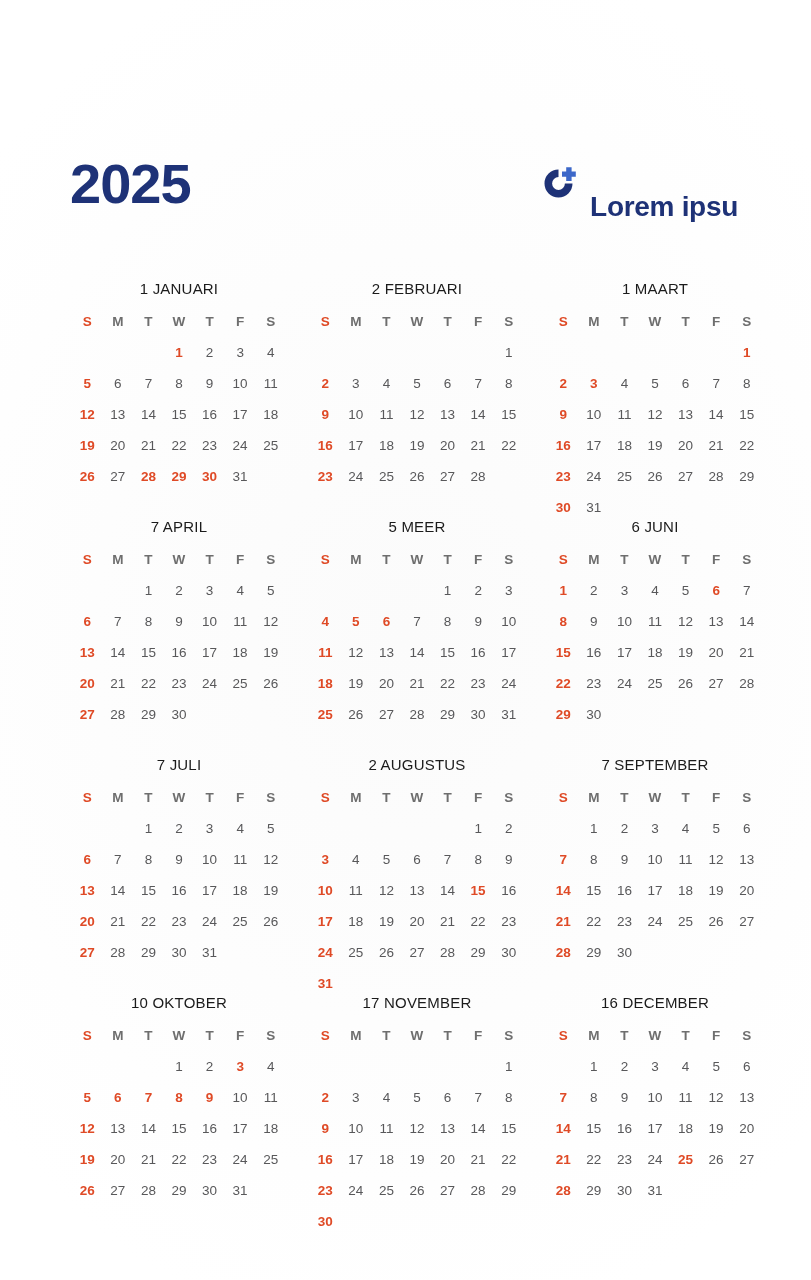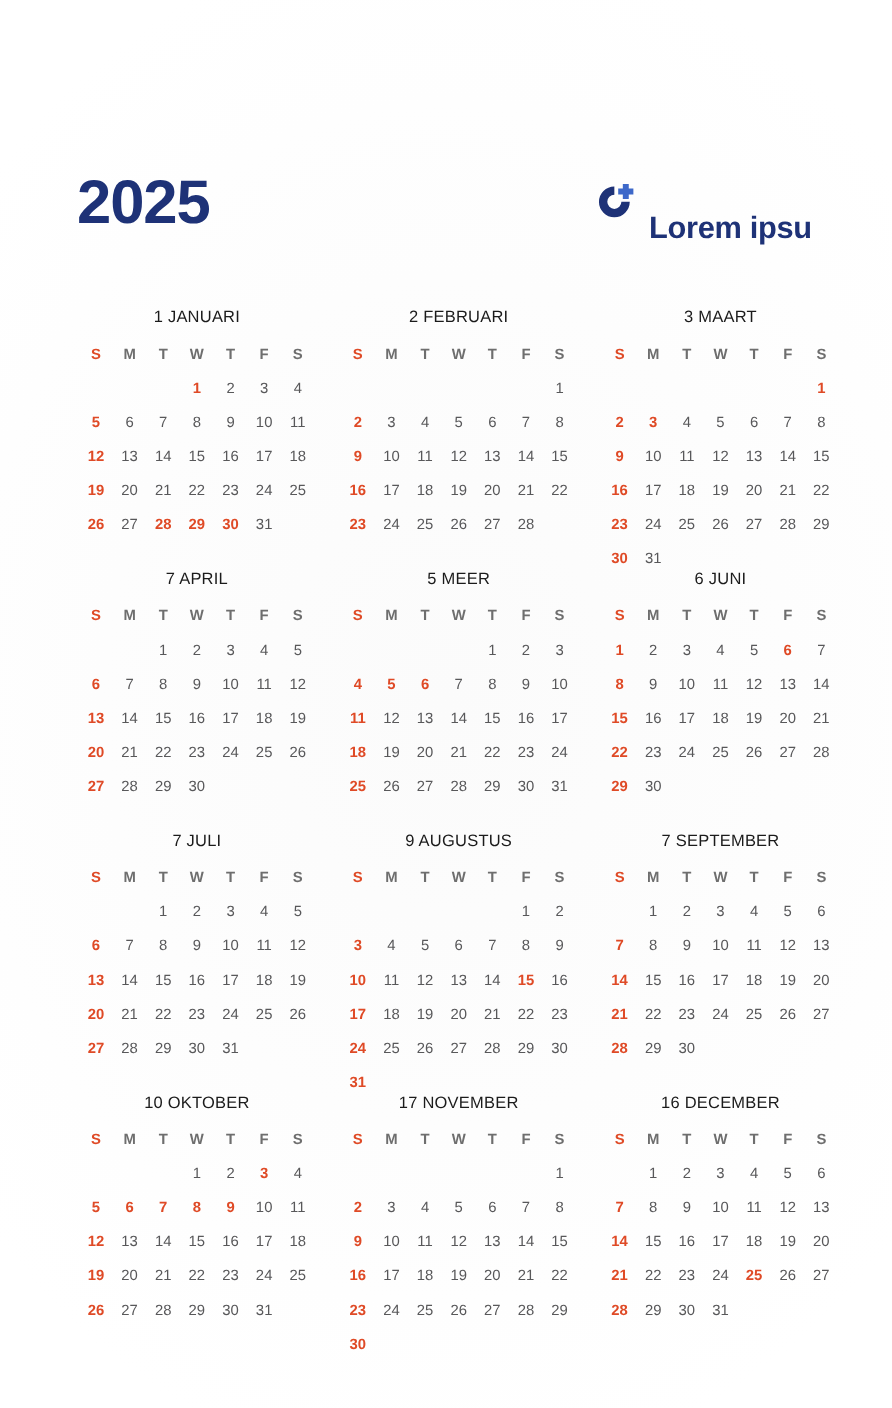--- a/index.html
+++ b/index.html
@@ -252,21 +252,21 @@
           <div class="day">22</div>
           <div class="day sun">23</div>
           <div class="day">24</div>
           <div class="day">25</div>
           <div class="day">26</div>
           <div class="day">27</div>
           <div class="day">28</div>
         </div>
       </div>
       <div class="month">
-        <div class="month-title">3 MAART</div>
+        <div class="month-title">1 MAART</div>
         <div class="dow-row">
           <div class="dow sun">S</div>
           <div class="dow">M</div>
           <div class="dow">T</div>
           <div class="dow">W</div>
           <div class="dow">T</div>
           <div class="dow">F</div>
           <div class="dow">S</div>
         </div>
         <div class="days-grid">
@@ -489,21 +489,21 @@
           <div class="day">25</div>
           <div class="day">26</div>
           <div class="day sun">27</div>
           <div class="day">28</div>
           <div class="day">29</div>
           <div class="day">30</div>
           <div class="day">31</div>
         </div>
       </div>
       <div class="month">
-        <div class="month-title">9 AUGUSTUS</div>
+        <div class="month-title">2 AUGUSTUS</div>
         <div class="dow-row">
           <div class="dow sun">S</div>
           <div class="dow">M</div>
           <div class="dow">T</div>
           <div class="dow">W</div>
           <div class="dow">T</div>
           <div class="dow">F</div>
           <div class="dow">S</div>
         </div>
         <div class="days-grid">

